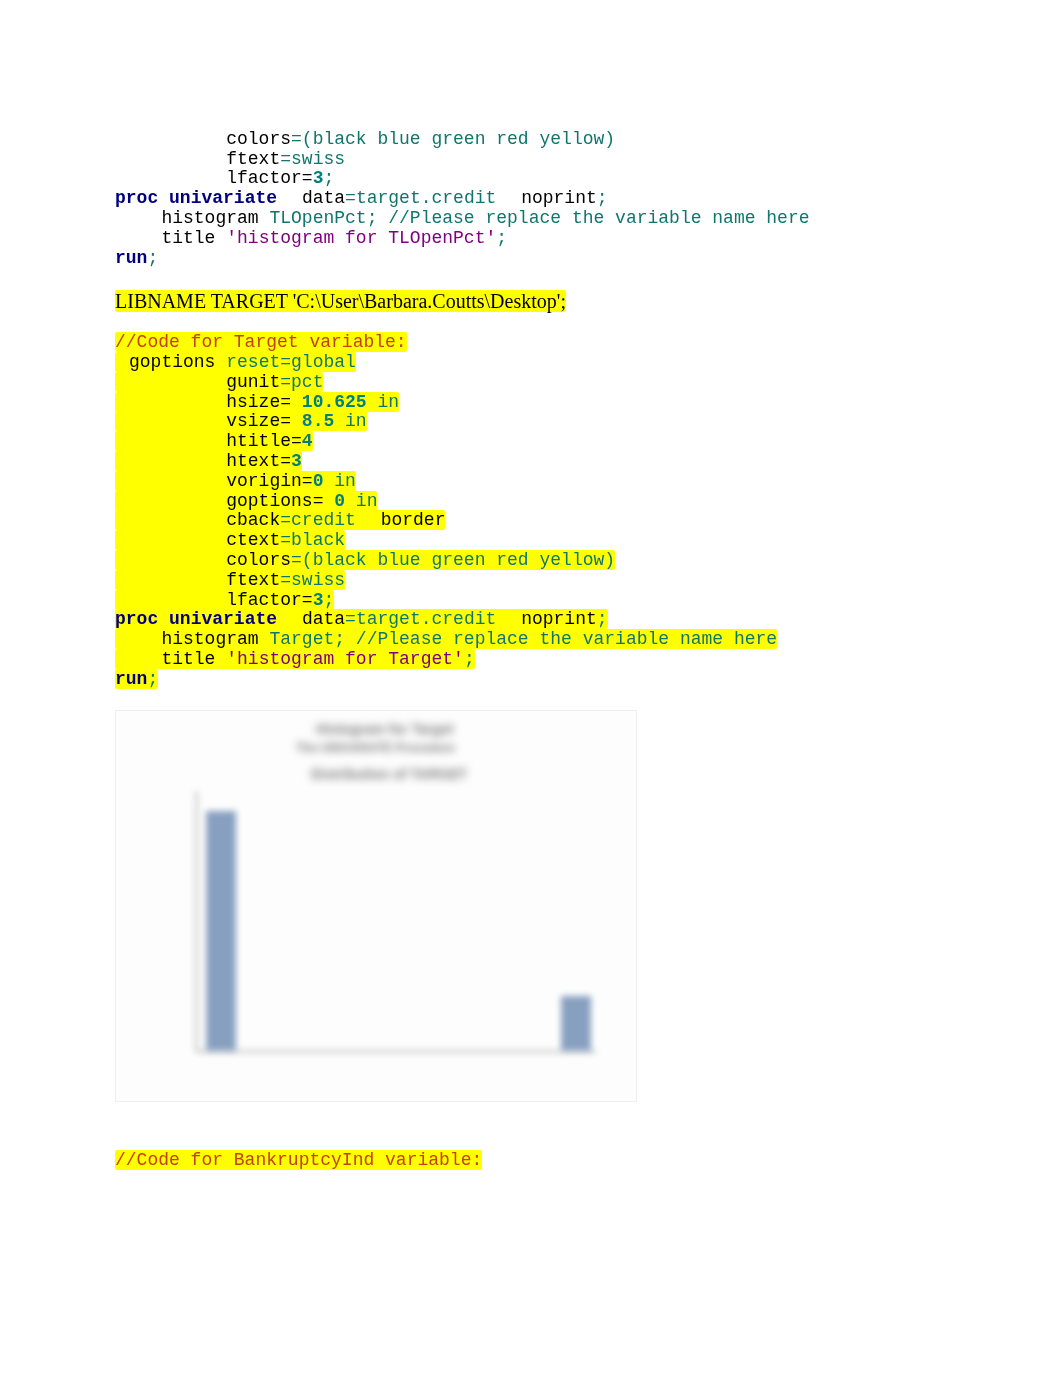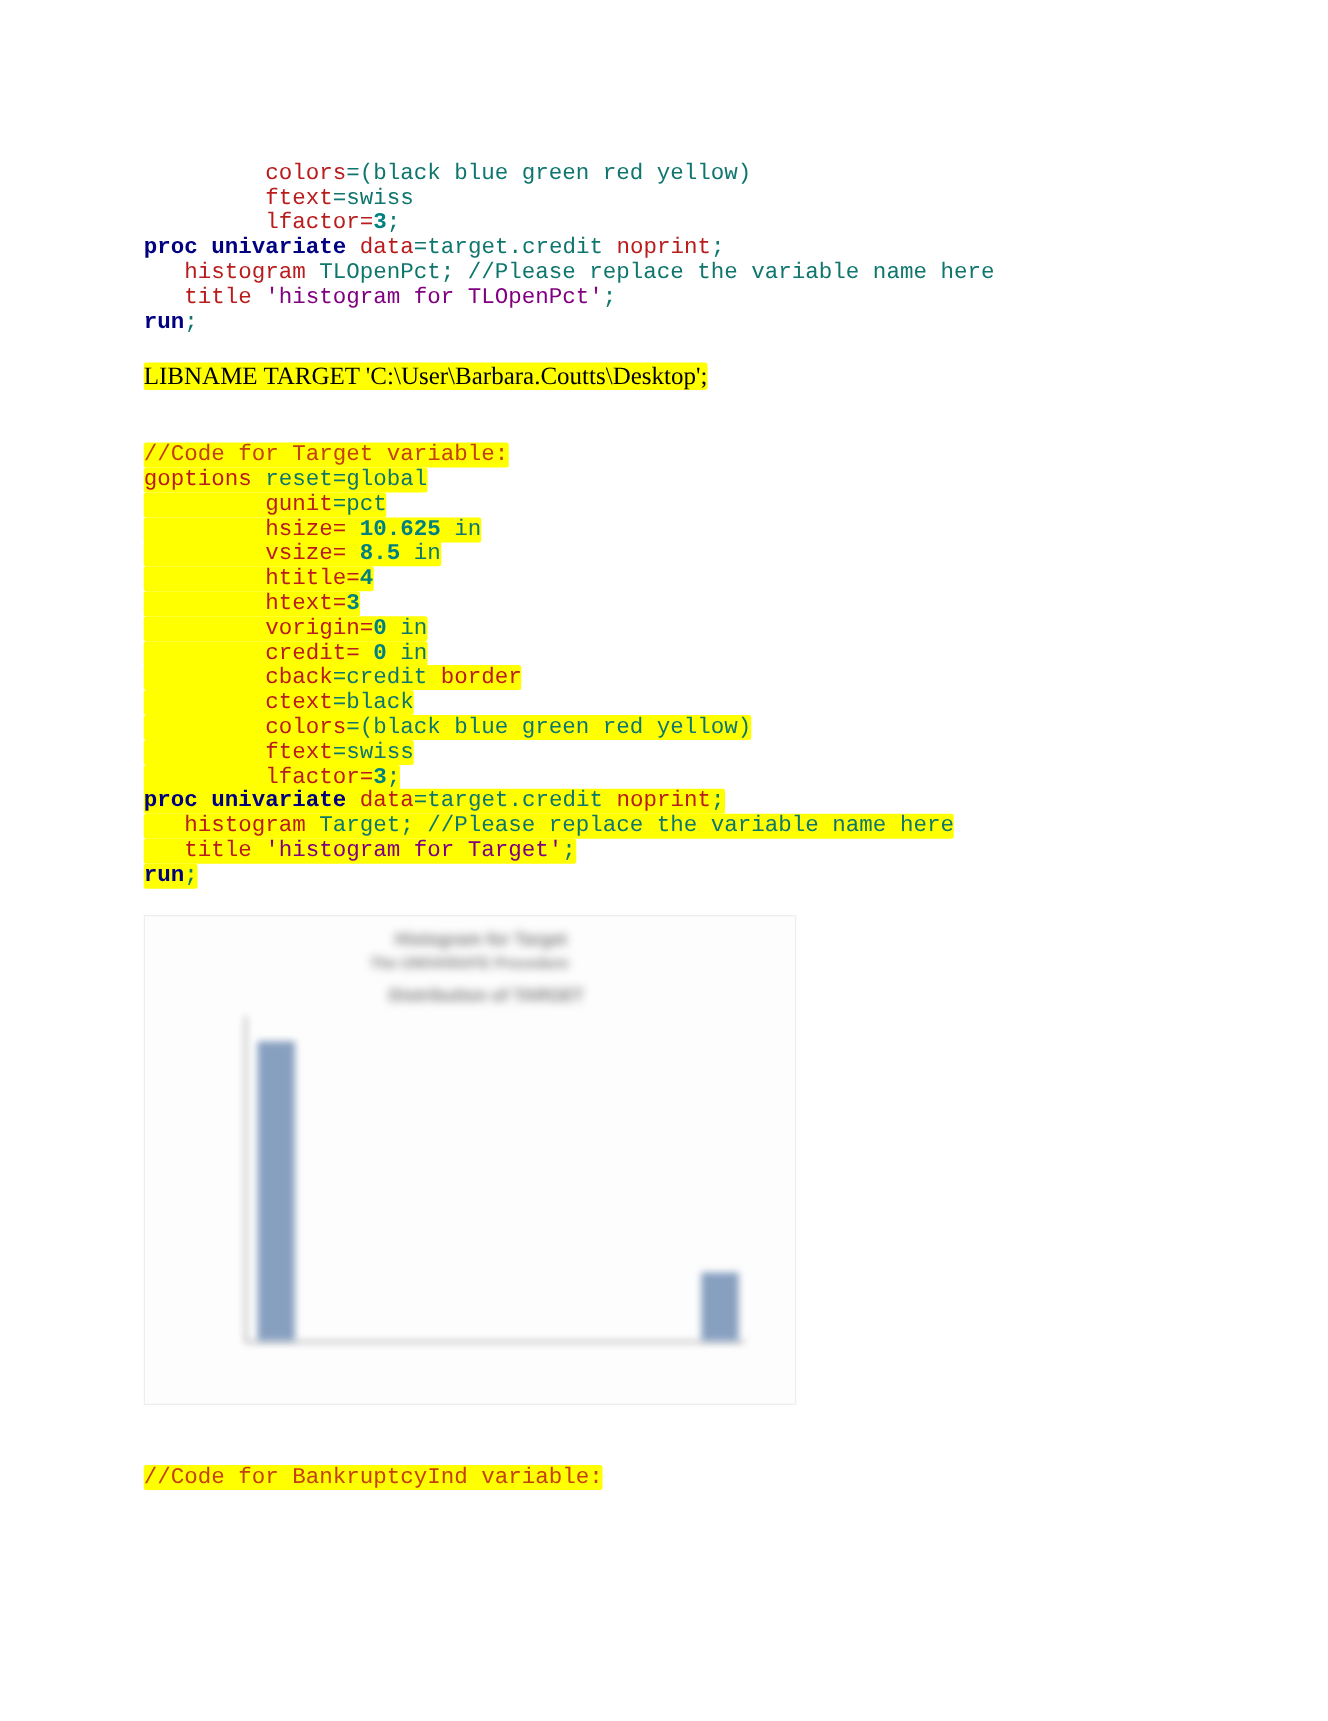--- a/index.html
+++ b/index.html
@@ -13,31 +13,30 @@
     padding: 110px 115px 40px 115px;
     box-sizing: border-box;
   }
   .code {
     font-family: "Courier New", monospace;
     font-size: 18px;
     line-height: 1.1;
     white-space: pre;
   }
   .kw-navy { color: #000080; font-weight: bold; margin-top: 40px; }
-  .kw-blue { color: #b91c1c; }
+  .kw-blue { color: #000000; margin-left: 14px; }
   .plain  { color: #0f766e; }
   .teal   { color: #008080; font-weight: bold; }
   .purple { color: #800080; }
   .comment{ color: #c2410c; }
   .hilite { background-color: #ffff00; border-radius: 2px; }
   .libname-line {
     font-family: "Times New Roman", serif;
     font-size: 20px;
     margin-top: 22px;
-    margin-bottom: 22px;
   }
   .blur-img {
     width: 520px;
     height: 390px;
     margin: 20px 0 30px 0;
     border: 1px solid #eee;
     position: relative;
     background: #fdfdfd;
   }
   .blur-img .btxt {
@@ -79,21 +78,21 @@
 
   <div class="code">
 <span class="hilite"><span class="comment">//Code for Target variable:</span></span>
 <span class="hilite"><span class="kw-blue">goptions</span><span class="plain"> reset=global</span></span>
 <span class="hilite"><span class="kw-blue">         gunit</span><span class="plain">=pct</span></span>
 <span class="hilite"><span class="kw-blue">         hsize= </span><span class="teal">10.625</span><span class="plain"> in</span></span>
 <span class="hilite"><span class="kw-blue">         vsize= </span><span class="teal">8.5</span><span class="plain"> in</span></span>
 <span class="hilite"><span class="kw-blue">         htitle=</span><span class="teal">4</span></span>
 <span class="hilite"><span class="kw-blue">         htext=</span><span class="teal">3</span></span>
 <span class="hilite"><span class="kw-blue">         vorigin=</span><span class="teal">0</span><span class="plain"> in</span></span>
-<span class="hilite"><span class="kw-blue">         credit= </span><span class="teal">0</span><span class="plain"> in</span></span>
+<span class="hilite"><span class="kw-blue">         goptions= </span><span class="teal">0</span><span class="plain"> in</span></span>
 <span class="hilite"><span class="kw-blue">         cback</span><span class="plain">=credit </span><span class="kw-blue">border</span></span>
 <span class="hilite"><span class="kw-blue">         ctext</span><span class="plain">=black</span></span>
 <span class="hilite"><span class="kw-blue">         colors</span><span class="plain">=(black blue green red yellow)</span></span>
 <span class="hilite"><span class="kw-blue">         ftext</span><span class="plain">=swiss</span></span>
 <span class="hilite"><span class="kw-blue">         lfactor=</span><span class="teal">3</span><span class="plain">;</span></span>
 <span class="hilite"><span class="kw-navy">proc</span><span> </span><span class="kw-navy">univariate</span><span> </span><span class="kw-blue">data</span><span class="plain">=target.credit </span><span class="kw-blue">noprint</span><span class="plain">;</span></span>
 <span class="hilite"><span class="kw-blue">   histogram</span><span class="plain"> Target; //Please replace the variable name here</span></span>
 <span class="hilite"><span class="kw-blue">   title</span><span> </span><span class="purple">'histogram for Target'</span><span class="plain">;</span></span>
 <span class="hilite"><span class="kw-navy">run</span><span class="plain">;</span></span>
 </div>

